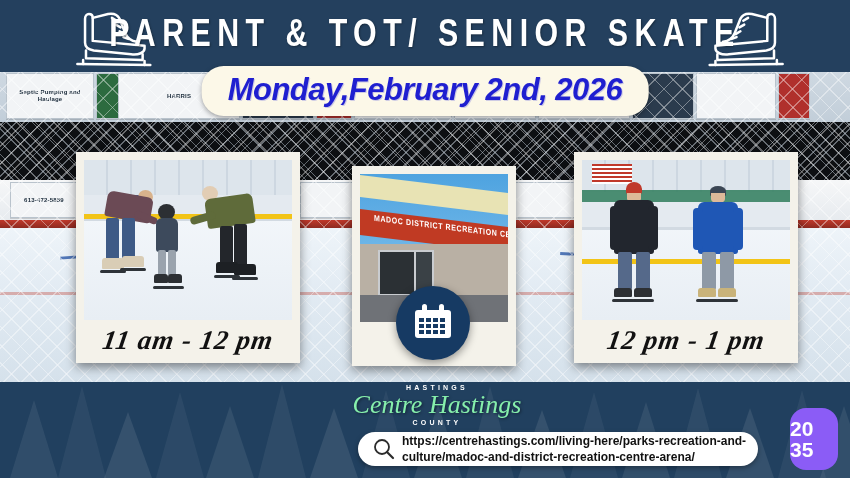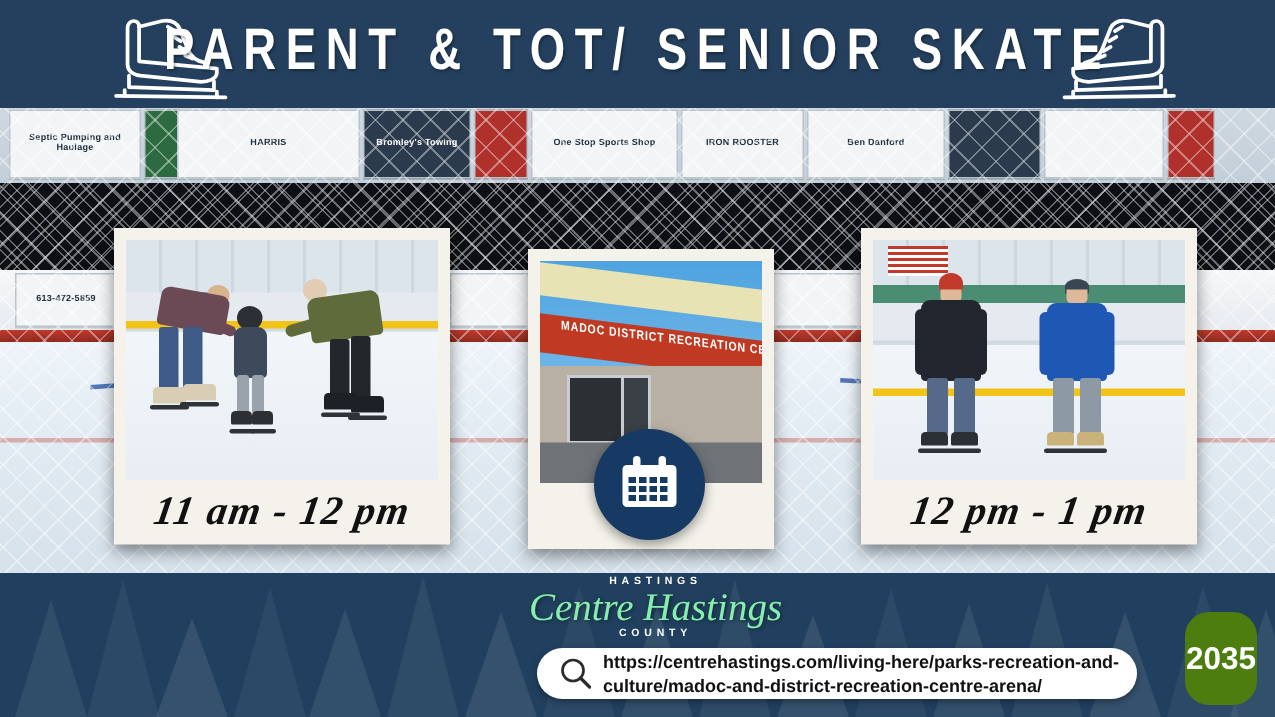--- a/index.html
+++ b/index.html
@@ -134,22 +134,22 @@
     font-family:"Liberation Sans",sans-serif;}
   .logo .script{font-family:"Liberation Serif",serif;font-style:italic;font-weight:normal;
     font-size:26px;color:#86efac;line-height:1;margin:1px 0;
     text-shadow:1px 1px 3px rgba(0,0,0,.45);}
   .urlbar{position:absolute;left:358px;top:432px;width:400px;height:34px;background:#fff;
     border-radius:17px;z-index:12;display:flex;align-items:center;
     box-shadow:0 2px 5px rgba(0,0,0,.35);}
   .urltext{flex:1;text-align:left;font-size:12px;font-weight:bold;color:#111;
     line-height:1.35;padding-right:10px;font-family:"Liberation Sans",sans-serif;}
   .yearbadge{position:absolute;right:12px;top:408px;width:48px;height:62px;border-radius:16px;
-    background:#4d7c0f;z-index:12;display:flex;flex-direction:row;
-    align-items:center;justify-content:center;line-height:1;}
+    background:#8b5cf6;z-index:12;display:flex;flex-direction:column;
+    align-items:flex-start;justify-content:center;line-height:1;}
   .yearbadge div{color:#fff;font-weight:bold;font-size:21px;
     font-family:"Liberation Sans",sans-serif;}
 </style>
 </head>
 <body>
 
 <div id="poster">
 
   <div class="bg-arena">
     <div class="bg-boards">
@@ -224,20 +224,23 @@
         <path d="M28 8 C26 8 24 10 24 13 L24 38 C24 42 27 45 33 46 L72 50 C80 51 86 48 86 44 L86 41 L32 36 L32 12 C32 9 30 8 28 8 Z"></path>
         <path d="M32 12 L48 8 C54 7 58 9 60 13 L66 28 C68 33 72 36 78 37"></path>
         <path d="M25 46 L25 54 L84 56 L84 50"></path>
         <path d="M16 60 L92 61"></path>
         <path d="M22 56 L22 60 M86 57 L86 61"></path>
         <path d="M52 12 L57 15 M56 19 L61 22 M60 26 L65 29 M64 32 L69 34"></path>
       </g>
     </svg>
   </div>
 
+  <div class="datepill">
+    <span>Monday,February 2nd, 2026</span>
+  </div>
 
   <div class="polaroid p-left">
     <div class="shot">
       <div class="rinkbg"></div>
       <div class="rinkwall"></div>
       <div class="rinkglass"></div>
       <div class="yellowline" style="top:34%;"></div>
       <div class="bluepad" style="left:44px;top:22%;"></div>
 
       <div class="person">

